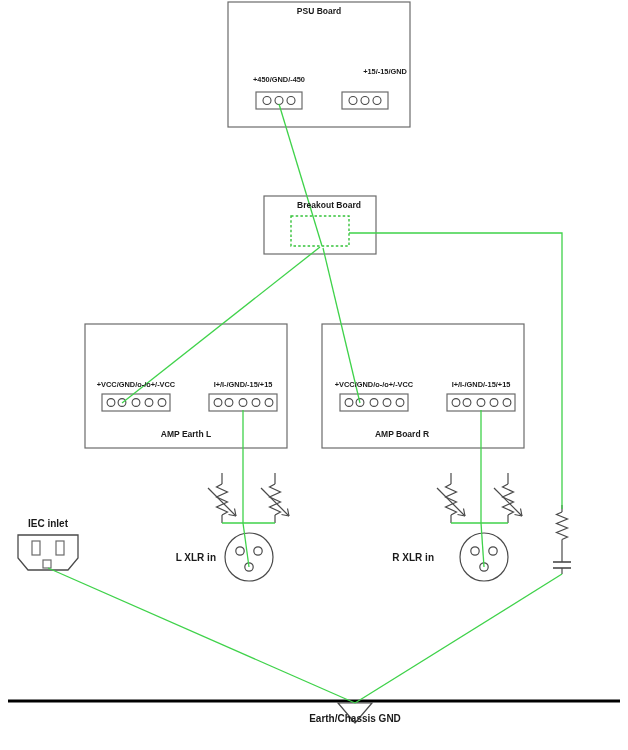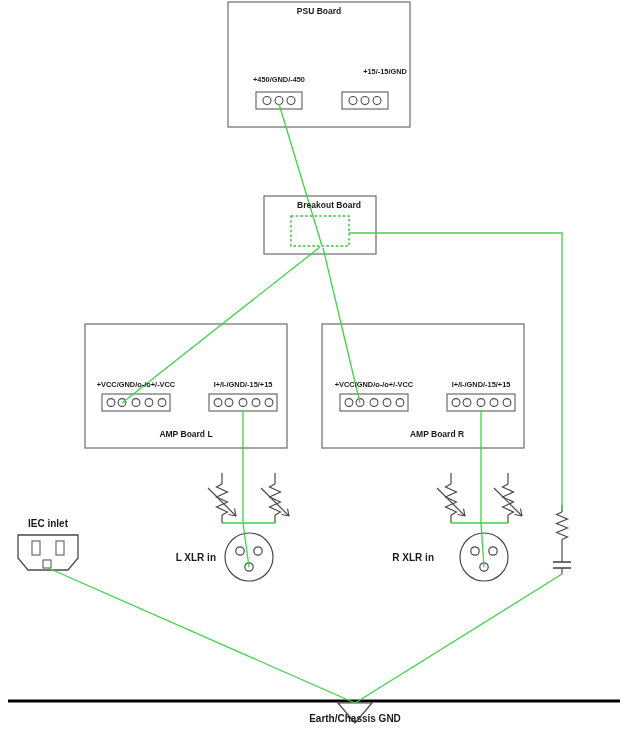--- a/index.html
+++ b/index.html
@@ -199,27 +199,27 @@
   <div class="lbl lbl-conn ctr" style="left:279px;top:68px;margin-top:8px;">+450/GND/-450</div>
 
   <div class="lbl lbl-conn ctr" style="left:385px;top:68px;">+15/-15/GND</div>
 
   <div class="lbl lbl-title ctr" style="left:320px;top:201px;margin-left:9px;">Breakout Board</div>
 
   <div class="lbl lbl-conn ctr" style="left:136px;top:381px;">+VCC/GND/o-/o+/-VCC</div>
 
   <div class="lbl lbl-conn ctr" style="left:243px;top:381px;">I+/I-/GND/-15/+15</div>
 
-  <div class="lbl lbl-title ctr" style="left:186px;top:430px;">AMP Board L</div>
+  <div class="lbl lbl-title ctr" style="left:186px;top:430px;">AMP Earth L</div>
 
   <div class="lbl lbl-conn ctr" style="left:374px;top:381px;">+VCC/GND/o-/o+/-VCC</div>
 
   <div class="lbl lbl-conn ctr" style="left:481px;top:381px;">I+/I-/GND/-15/+15</div>
 
-  <div class="lbl lbl-title ctr" style="left:437px;top:430px;">AMP Board R</div>
+  <div class="lbl lbl-title ctr" style="left:402px;top:430px;">AMP Board R</div>
 
   <div class="lbl lbl-small rt" style="left:216px;top:553px;">L XLR in</div>
 
   <div class="lbl lbl-small rt" style="left:434px;top:553px;">R XLR in</div>
 
   <div class="lbl lbl-small ctr" style="left:48px;top:519px;">IEC inlet</div>
 
   <div class="lbl lbl-small ctr" style="left:355px;top:714px;">Earth/Chassis GND</div>
 
 </div>

